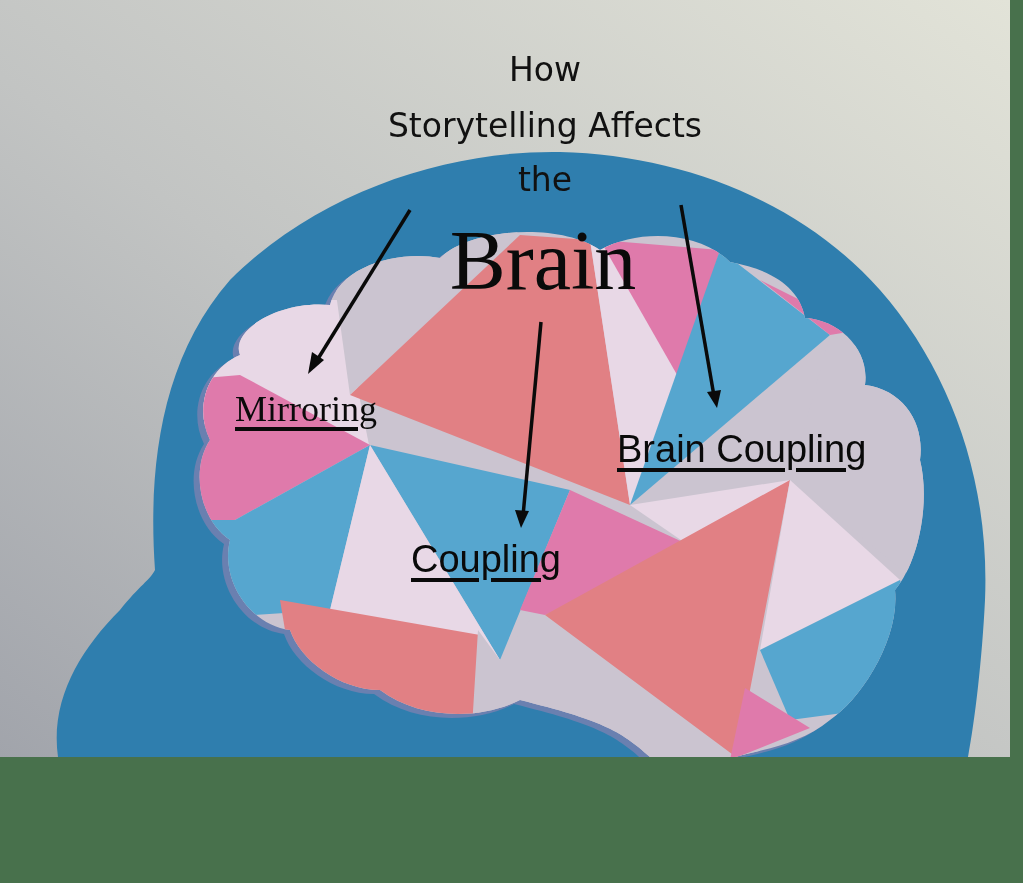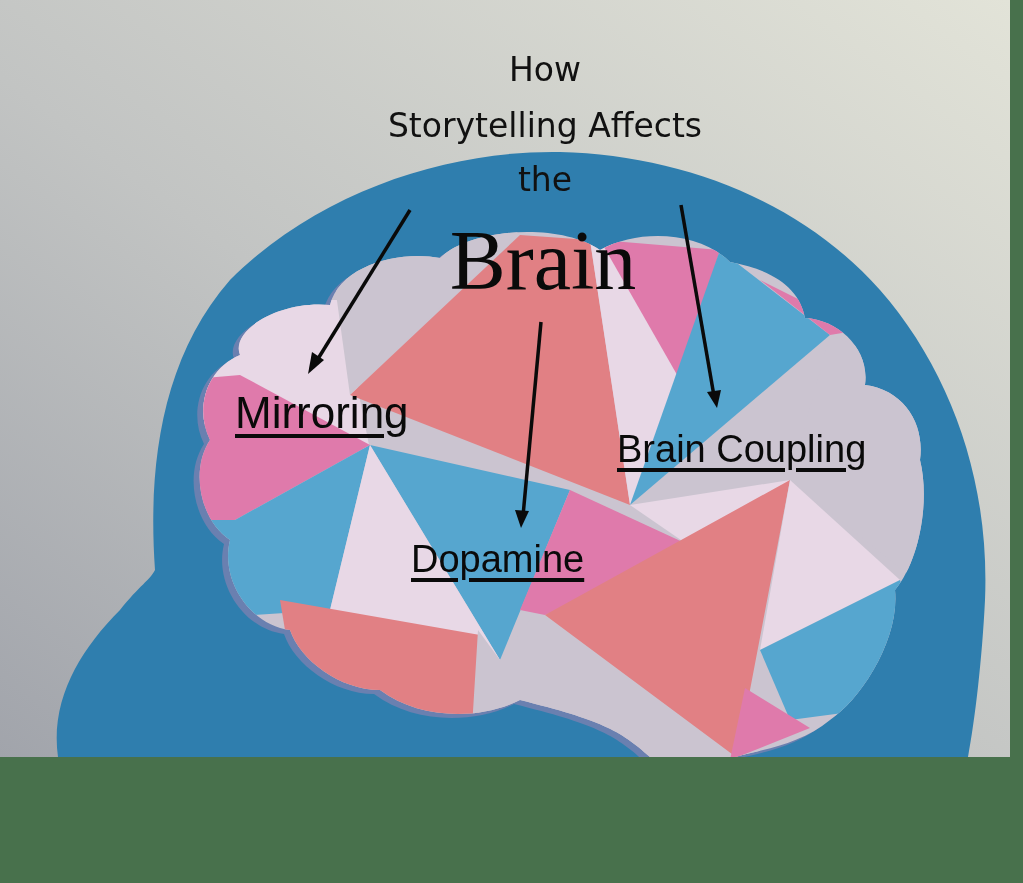--- a/index.html
+++ b/index.html
@@ -18,21 +18,21 @@
     .brain-word {
       position: absolute; left: 0; width: 1090px; text-align: center;
       font-family: "Liberation Serif", "DejaVu Serif", serif; font-size: 84px; color: #0a0a0a;
       white-space: nowrap;
     }
     .label {
       position: absolute; white-space: nowrap; color: #0a0a0a;
       font-family: "Liberation Sans", sans-serif; font-size: 38px;
       text-decoration: underline; text-decoration-thickness: 4px; text-underline-offset: 6px;
     }
-    .label.mirroring { font-family: Liberation Sans, sans-serif; font-size: 44px; }
+    .label.mirroring { font-family: Liberation Serif, serif; font-size: 36px; }
   </style>
 </head>
 <body>
 
 <svg id="canvas" viewBox="0 0 1023 883" xmlns="http://www.w3.org/2000/svg">
   <defs>
     <linearGradient id="bg" x1="0" y1="1" x2="1" y2="0">
       <stop offset="0" stop-color="#a1a4ab"></stop>
       <stop offset="0.45" stop-color="#c2c4c3"></stop>
       <stop offset="1" stop-color="#e2e3d8"></stop>
@@ -149,13 +149,13 @@
   </g>
 </svg>
 
 <div class="title-line" style="top:50px;">How</div>
 <div class="title-line" style="top:106px;">Storytelling Affects</div>
 <div class="title-line" style="top:160px;">the</div>
 <div class="brain-word" style="top:212px; left:-2px;">Brain</div>
 
 <div class="label mirroring" style="left:235px; top:388px;">Mirroring</div>
 <div class="label" style="left:617px; top:428px;">Brain Coupling</div>
-<div class="label" style="left:411px; top:538px;">Dopamine</div>
+<div class="label" style="left:411px; top:538px;">Coupling</div>
 
 </body></html>

